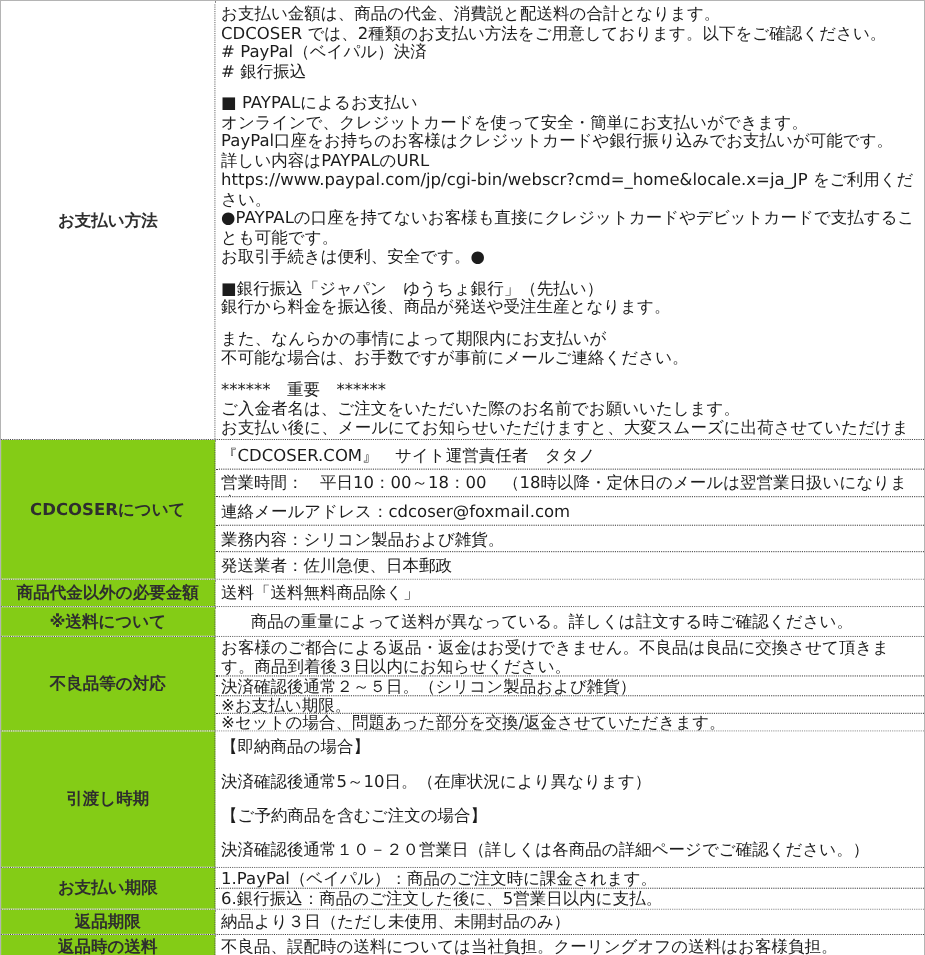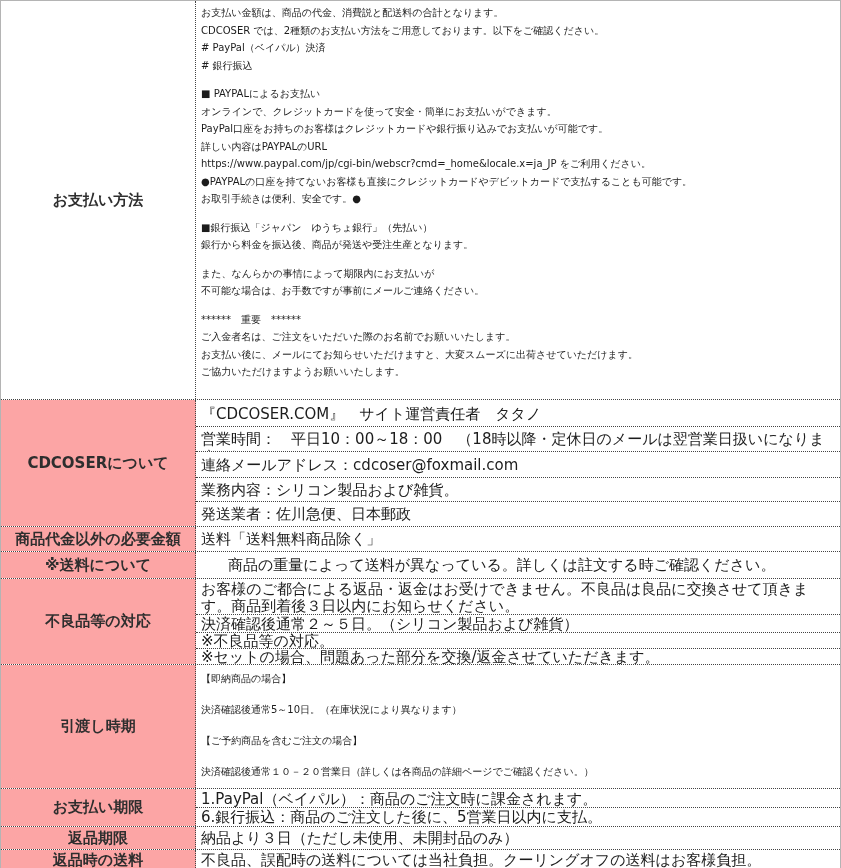--- a/index.html
+++ b/index.html
@@ -9,33 +9,33 @@
     width: 841px;
     border-left: 1px solid #b4b4b4;
     border-right: 1px solid #b4b4b4;
     border-top: 1px solid #b4b4b4;
     border-bottom: 2px solid #303030;
   }
   .row { display: flex; width: 100%; }
   .row + .row { border-top: 1px dotted #444; }
   .hcell {
     width: 195px; flex: 0 0 195px;
-    background: #fca5a5;
+    background: #84cc16;
     border-right: 1px dotted #444;
     display: flex; align-items: center; justify-content: center;
     text-align: center;
     font-weight: bold; font-size: 15px; color: #2e2e2e;
     padding: 2px 4px;
   }
   .hcell.white { background: #ffffff; }
   .ccell { flex: 1 1 auto; min-width: 0; background: #ffffff; }
   .sub { border-bottom: 1px dotted #444; padding: 3px 4px 0 5px; font-size: 15px; line-height: 17px; overflow: hidden; }
   .sub:last-child { border-bottom: none; }
   .cell-lines { padding: 3px 4px 0 5px; overflow: hidden; }
-  .line { font-size: 10px; line-height: 17.5px; min-height: 17.5px; white-space: normal; }
+  .line { font-size: 15px; line-height: 17.5px; min-height: 17.5px; white-space: normal; }
   .line.blank { min-height: 11px; }
   .s1 { height: 398px; }
   .s2-r1 { height: 27px; padding-top: 6px; }
   .s2-r2 { height: 25px; padding-top: 4px; }
   .s2-r3 { height: 26px; padding-top: 5px; }
   .s2-r4 { height: 24px; padding-top: 4px; }
   .s2-r5 { height: 24px; padding-top: 4px; }
   .s3 { height: 25px; } .s3 .sub { padding-top: 4px; }
   .s4 { height: 27px; } .s4 .sub { padding-top: 5px; padding-left: 32px; }
   .s5-r1 { height: 36px; padding-top: 2px; }
@@ -111,21 +111,21 @@
     <div class="ccell">
       <div class="sub">商品の重量によって送料が異なっている。詳しくは註文する時ご確認ください。</div>
     </div>
   </div>
 
   <div class="row">
     <div class="hcell">不良品等の対応</div>
     <div class="ccell">
       <div class="sub s5-r1">お客様のご都合による返品・返金はお受けできません。不良品は良品に交換させて頂きます。商品到着後３日以内にお知らせください。</div>
       <div class="sub s5-r2">決済確認後通常２～５日。（シリコン製品および雑貨）</div>
-      <div class="sub s5-r3">※不良品等の対応。</div>
+      <div class="sub s5-r3">※お支払い期限。</div>
       <div class="sub s5-r4">※セットの場合、問題あった部分を交換/返金させていただきます。</div>
     </div>
   </div>
 
   <div class="row s6">
     <div class="hcell">引渡し時期</div>
     <div class="ccell">
       <div class="cell-lines">
           <div class="line">【即納商品の場合】</div>
           <div class="line blank"></div>

